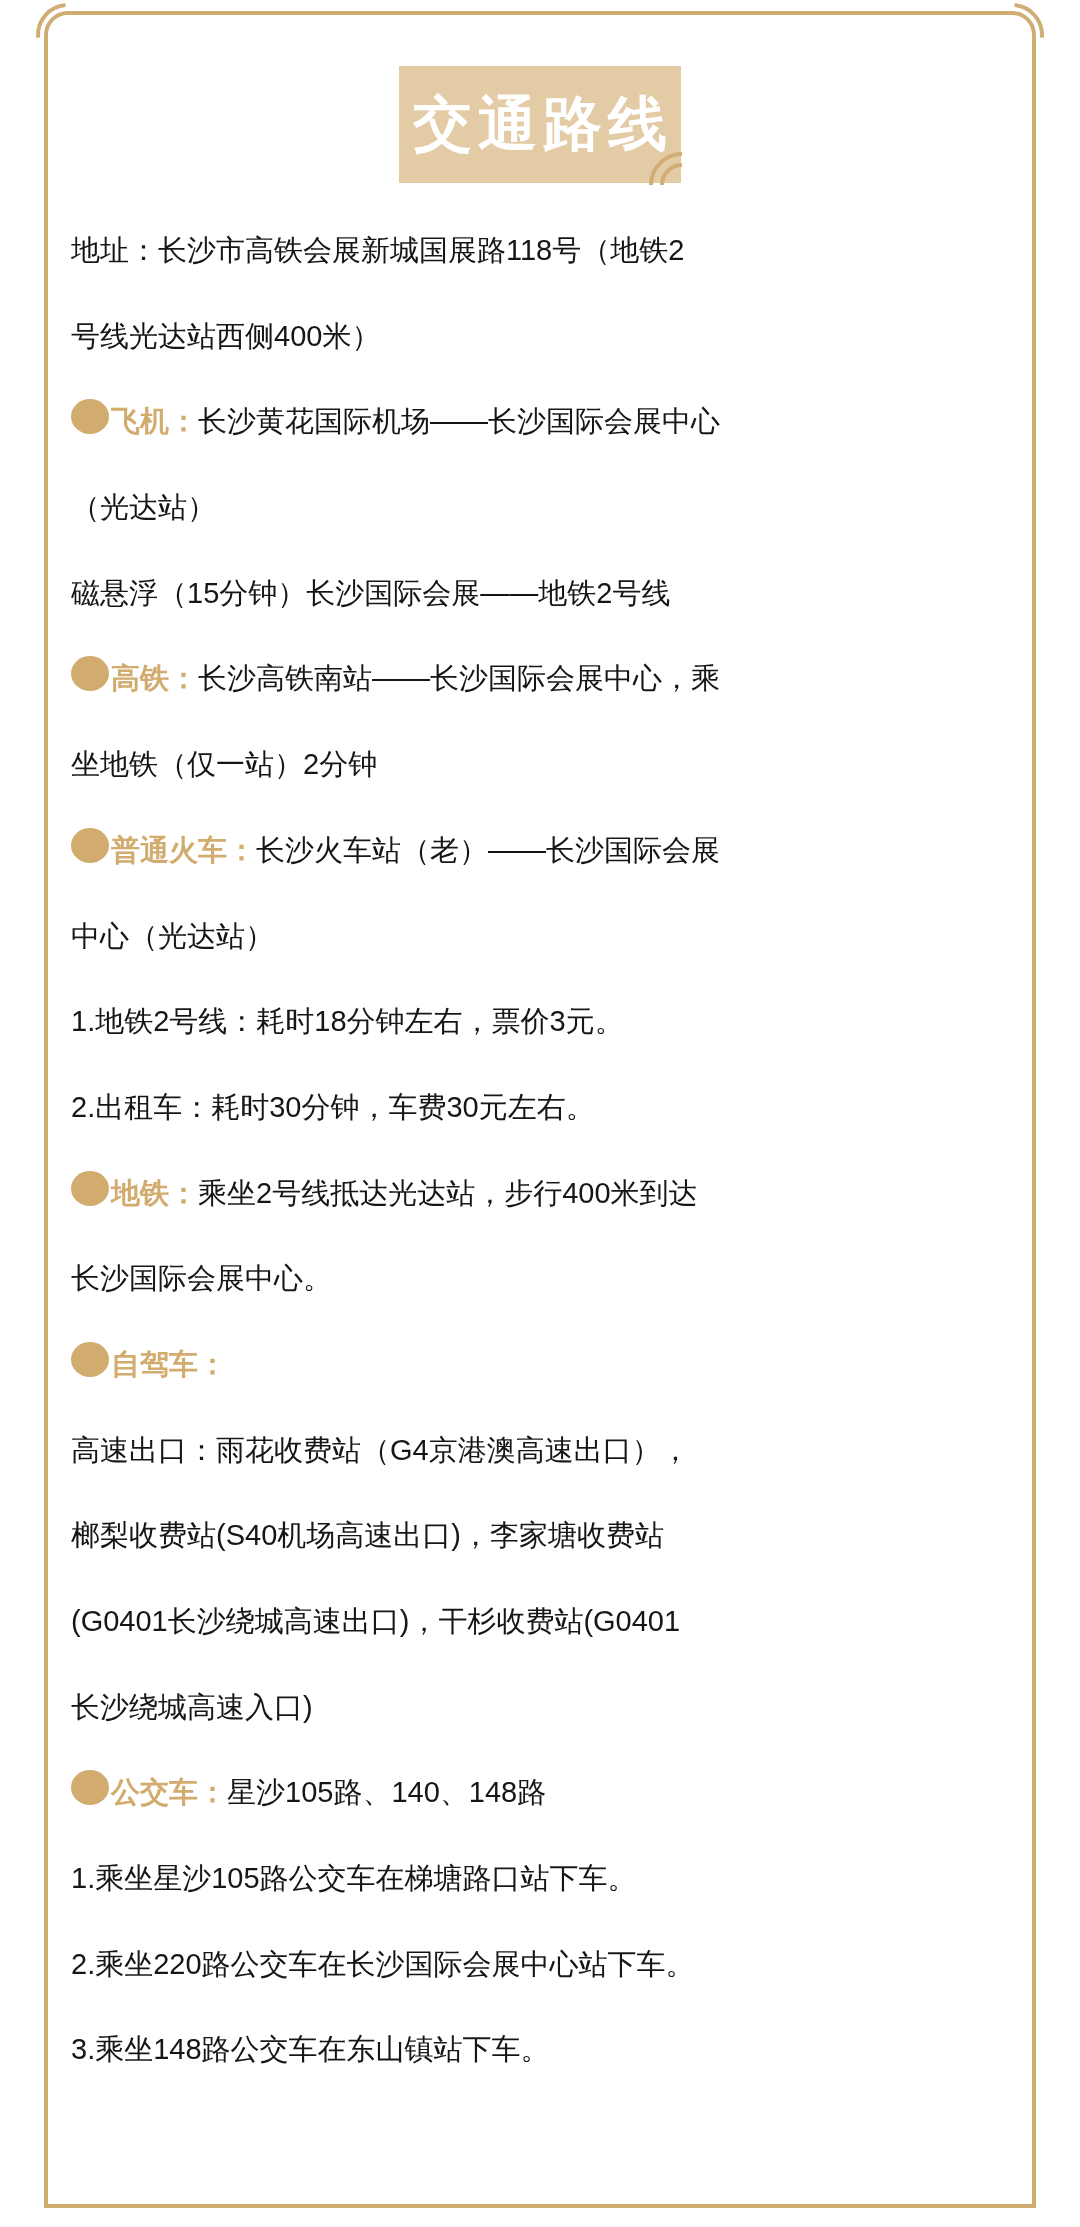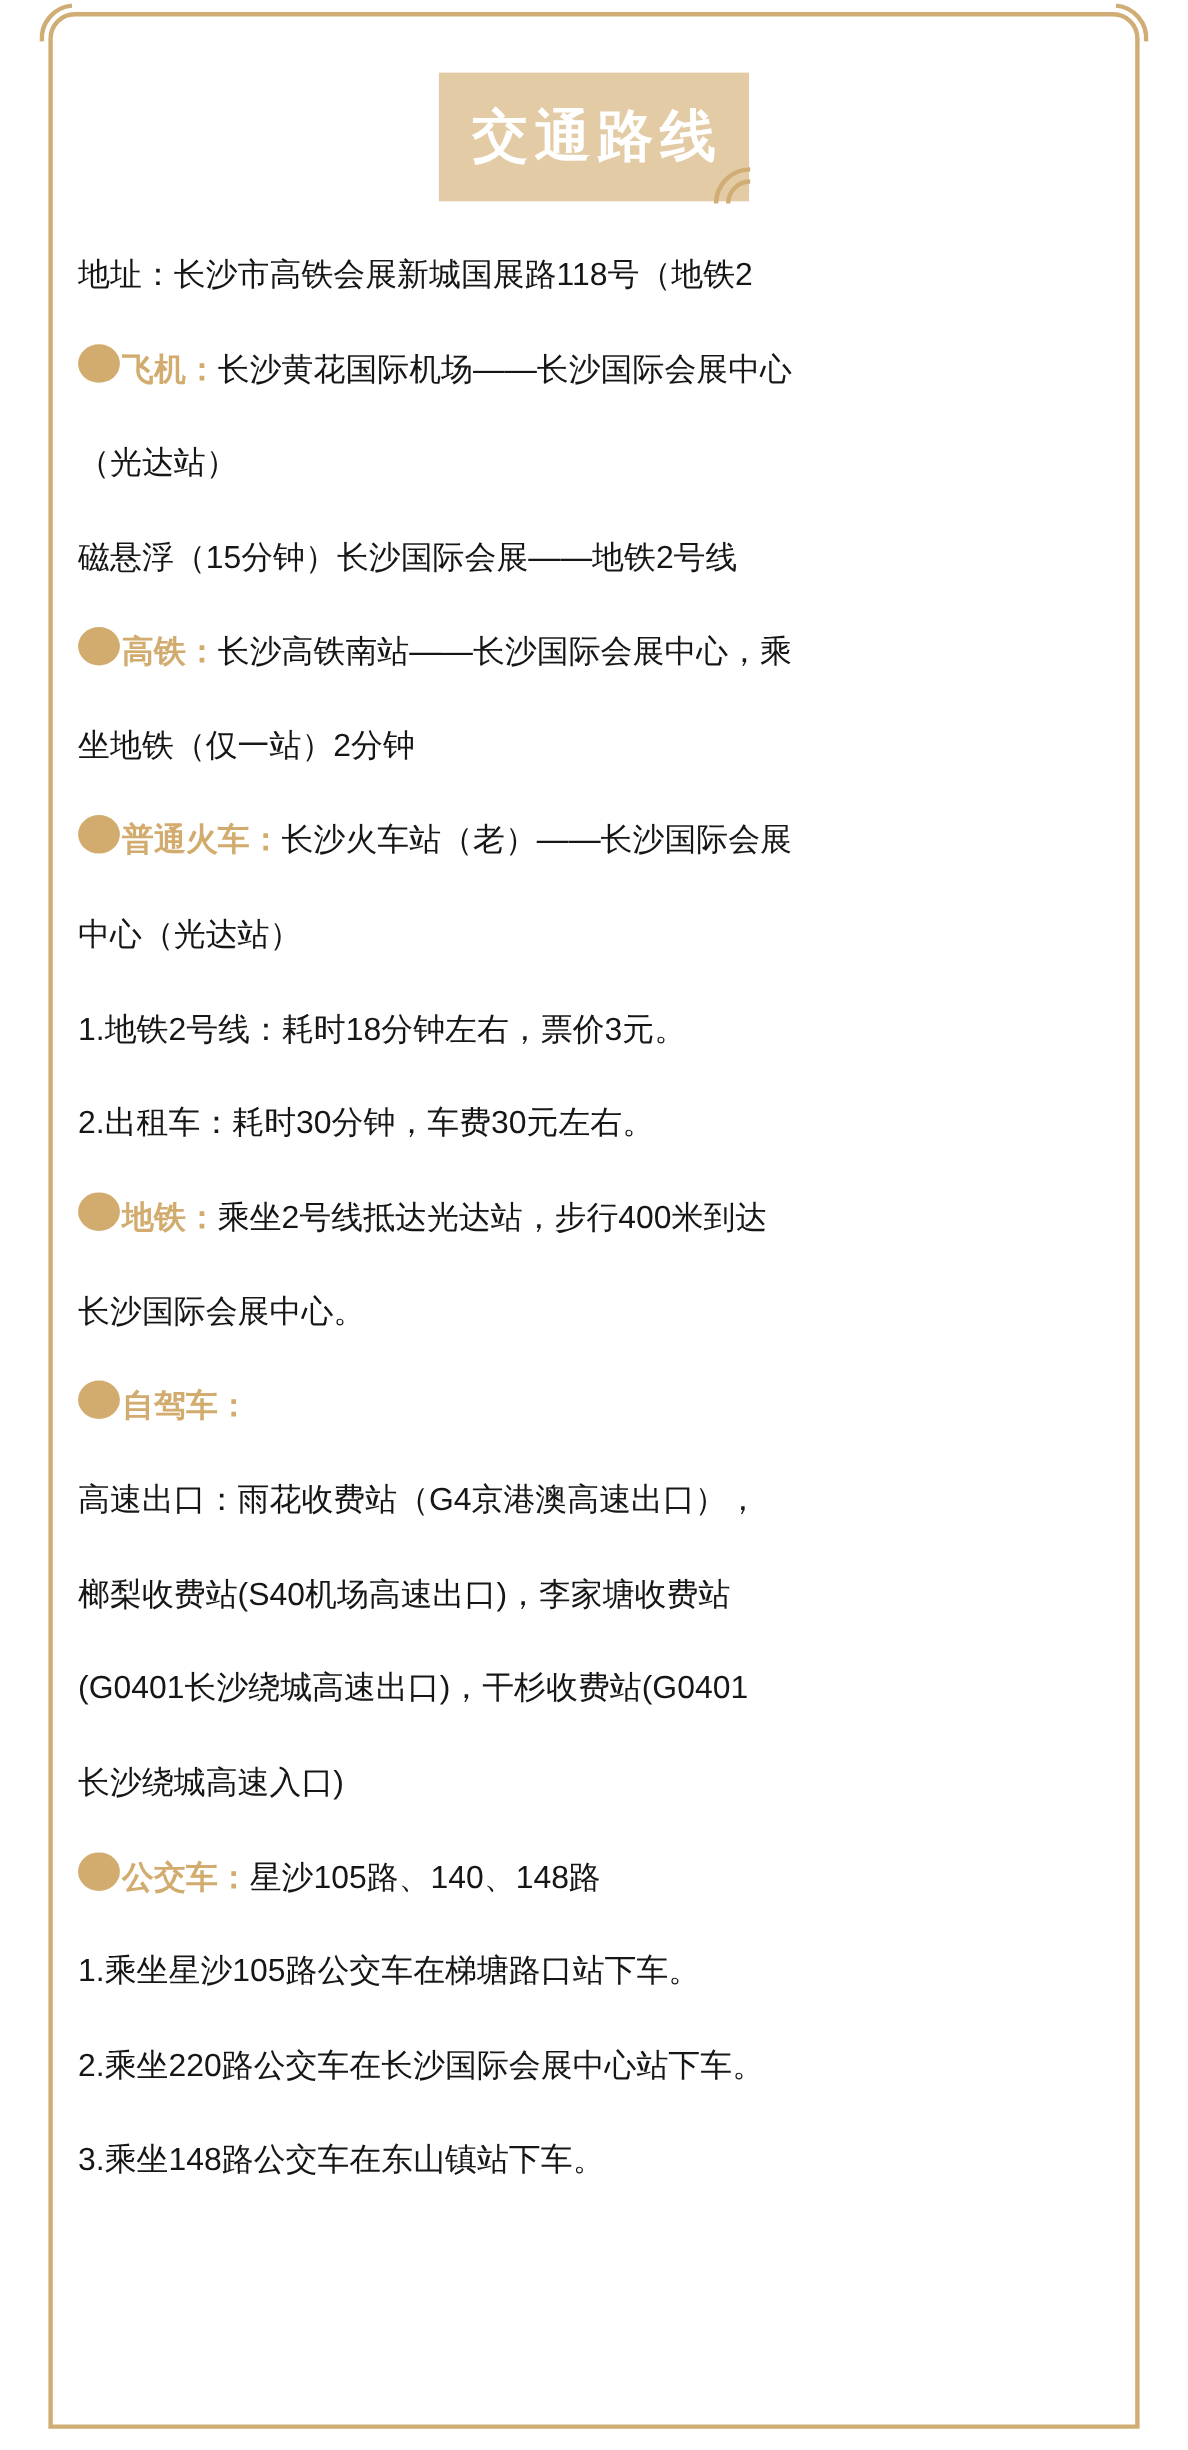--- a/index.html
+++ b/index.html
@@ -38,21 +38,21 @@
     width:282px;
     height:117px;
     background:var(--badge-bg);
     z-index:1;
     display:flex;
     align-items:center;
     justify-content:center;
   }
   .badge-label{
     color:var(--badge-fg);
-    font-size:51px;
+    font-size:59px;
     font-weight:700;
     letter-spacing:6px;
     text-indent:6px;
     white-space:nowrap;
   }
   .content{
     position:absolute;
     left:71px;
     top:208px;
     width:964px;
@@ -95,20 +95,21 @@
   <svg class="frame" width="1080" height="2227" viewBox="0 0 1080 2227" xmlns="http://www.w3.org/2000/svg">
     <path class="frame-stroke" d="M 46 2206 L 46 35 A 22 22 0 0 1 68 13 L 1012 13 A 22 22 0 0 1 1034 35 L 1034 2206 Z"></path>
     <path class="frame-stroke" d="M 38.1 37.6 A 30 30 0 0 1 65.4 5.1"></path>
     <path class="frame-stroke" d="M 1014.6 5.1 A 30 30 0 0 1 1041.9 37.6"></path>
     <path class="frame-stroke" d="M 651 185 A 31 31 0 0 1 682 154"></path>
     <path class="frame-stroke" d="M 662 185 A 20 20 0 0 1 682 165"></path>
   </svg>
 
   <div class="content">
       <div class="line"><span class="ink">地址：长沙市高铁会展新城国展路118号（地铁2</span></div>
+      <div class="line"><span class="ink">号线光达站西侧400米）</span></div>
       <div class="line"><span class="bullet"></span><span class="gold">飞机：</span><span class="ink">长沙黄花国际机场——长沙国际会展中心</span></div>
       <div class="line"><span class="ink">（光达站）</span></div>
       <div class="line"><span class="ink">磁悬浮（15分钟）长沙国际会展——地铁2号线</span></div>
       <div class="line"><span class="bullet"></span><span class="gold">高铁：</span><span class="ink">长沙高铁南站——长沙国际会展中心，乘</span></div>
       <div class="line"><span class="ink">坐地铁（仅一站）2分钟</span></div>
       <div class="line"><span class="bullet"></span><span class="gold">普通火车：</span><span class="ink">长沙火车站（老）——长沙国际会展</span></div>
       <div class="line"><span class="ink">中心（光达站）</span></div>
       <div class="line"><span class="ink">1.地铁2号线：耗时18分钟左右，票价3元。</span></div>
       <div class="line"><span class="ink">2.出租车：耗时30分钟，车费30元左右。</span></div>
       <div class="line"><span class="bullet"></span><span class="gold">地铁：</span><span class="ink">乘坐2号线抵达光达站，步行400米到达</span></div>

